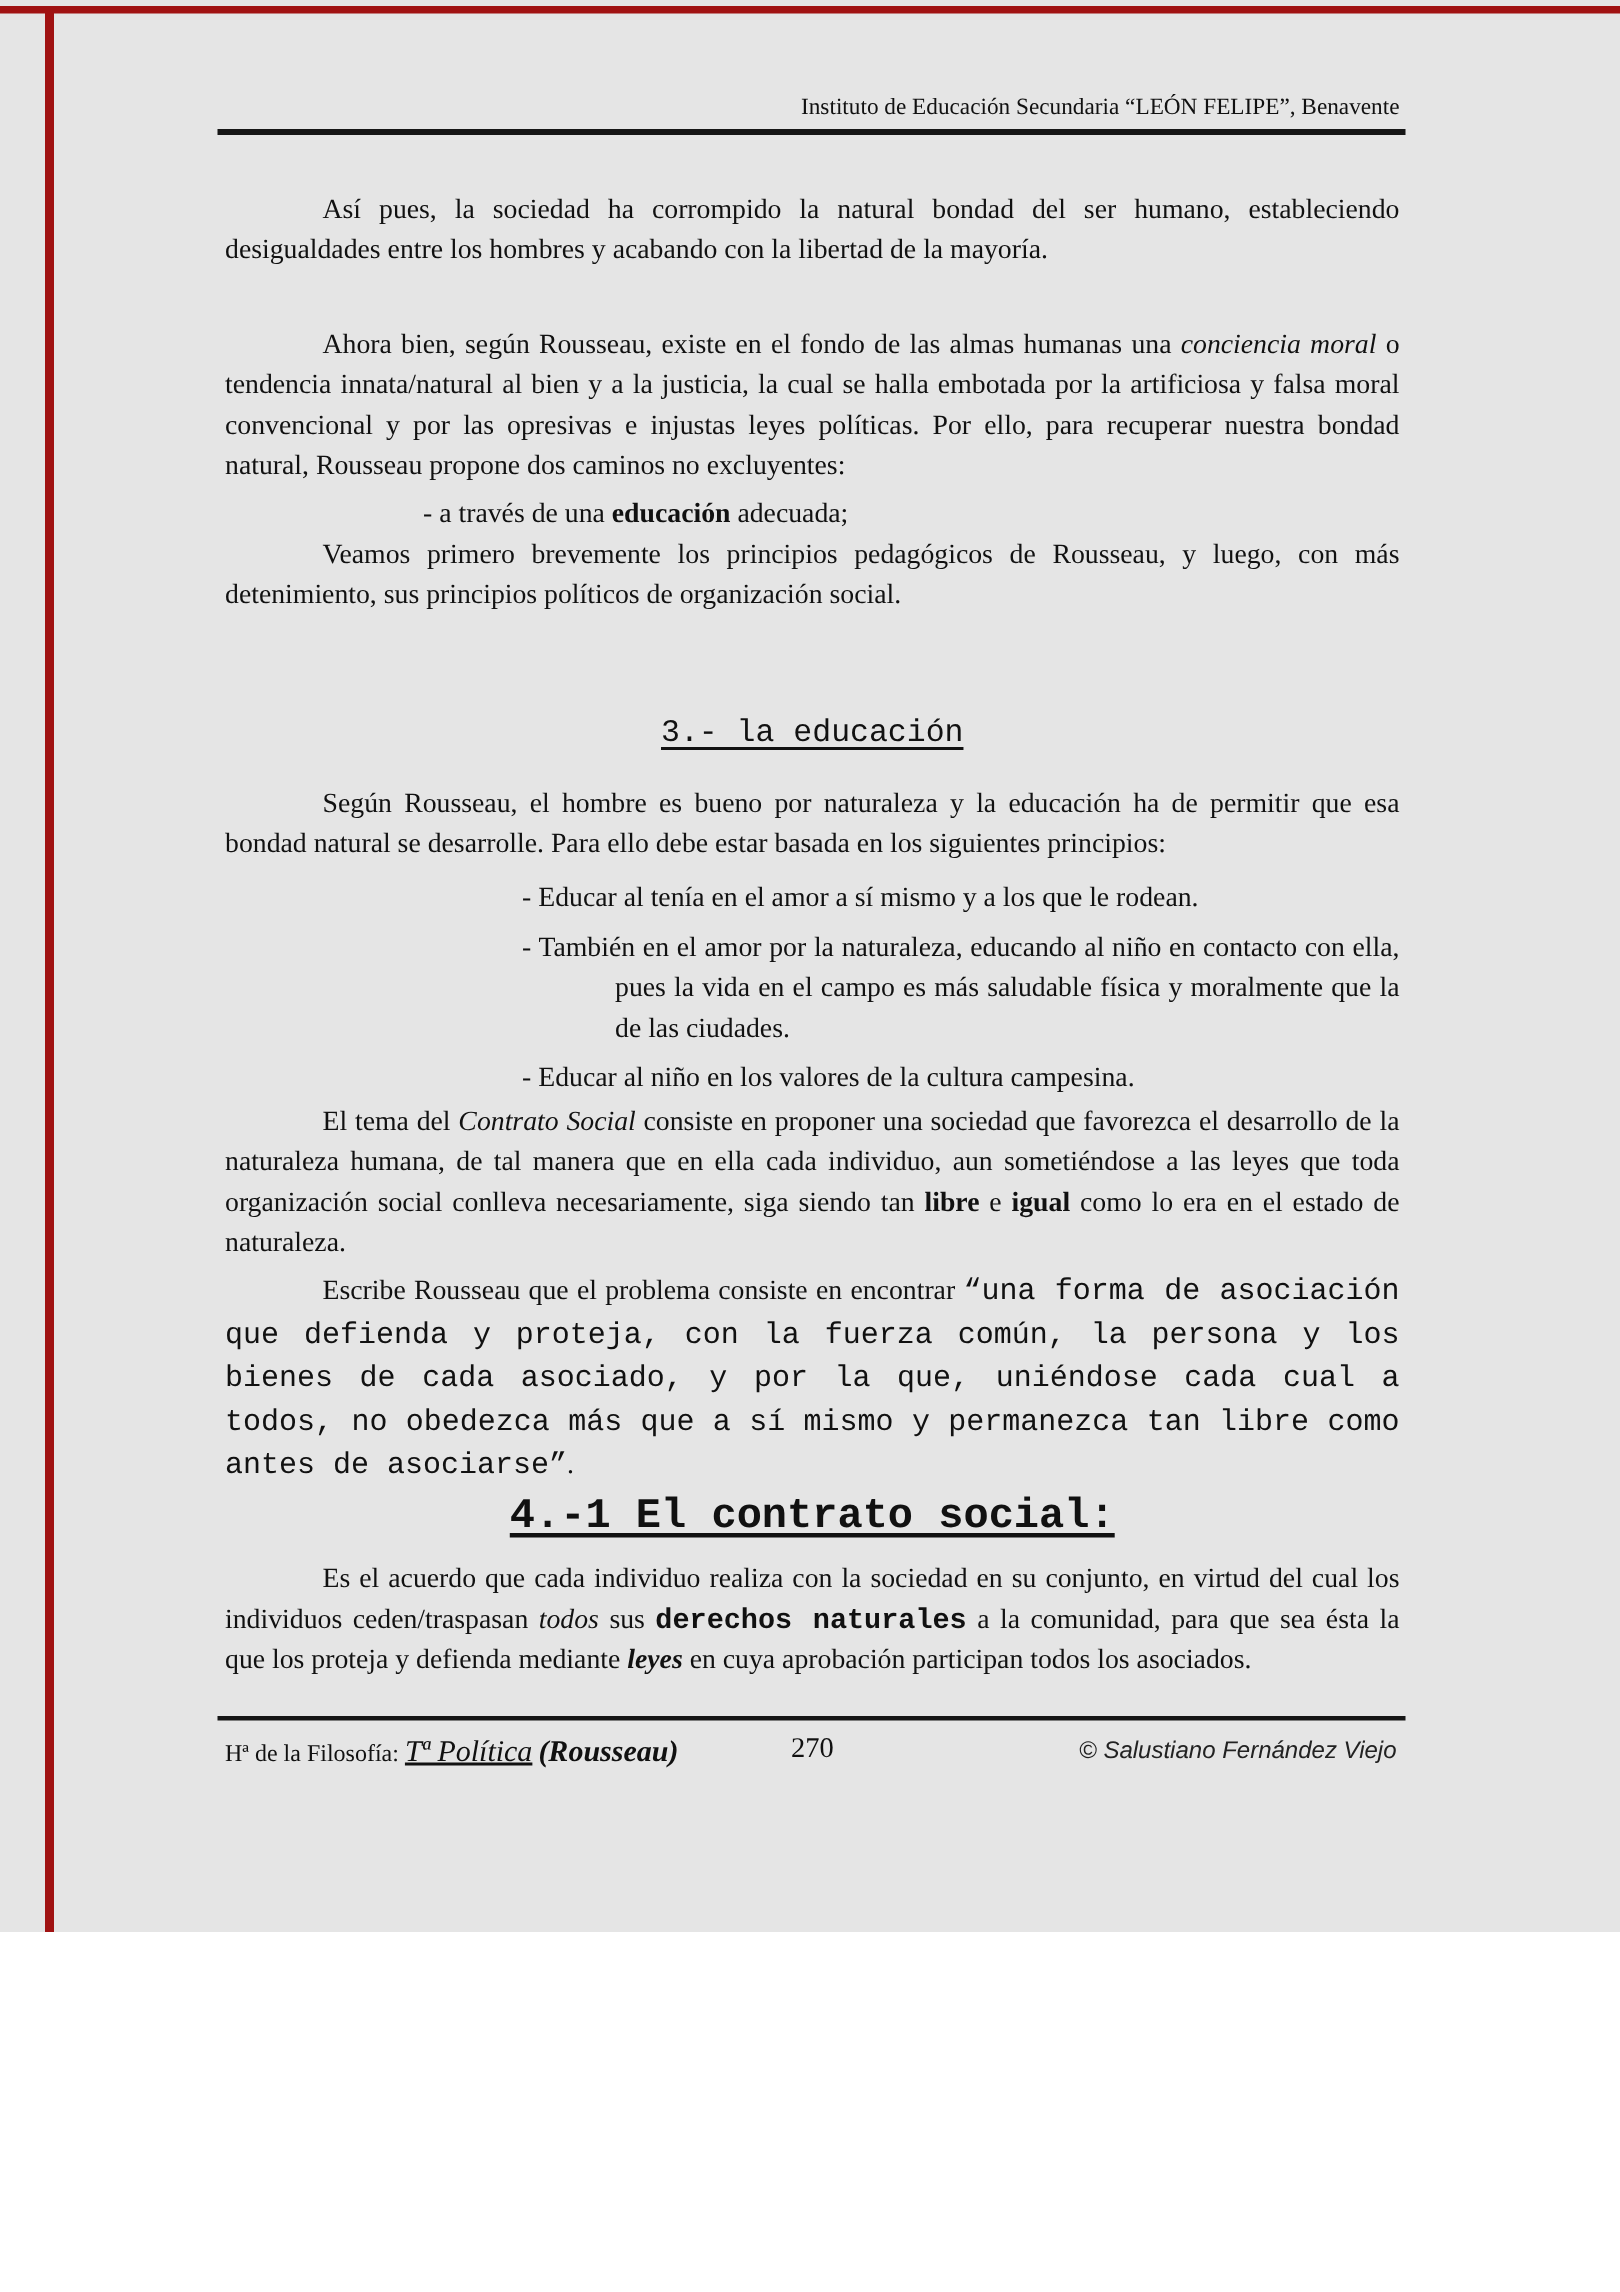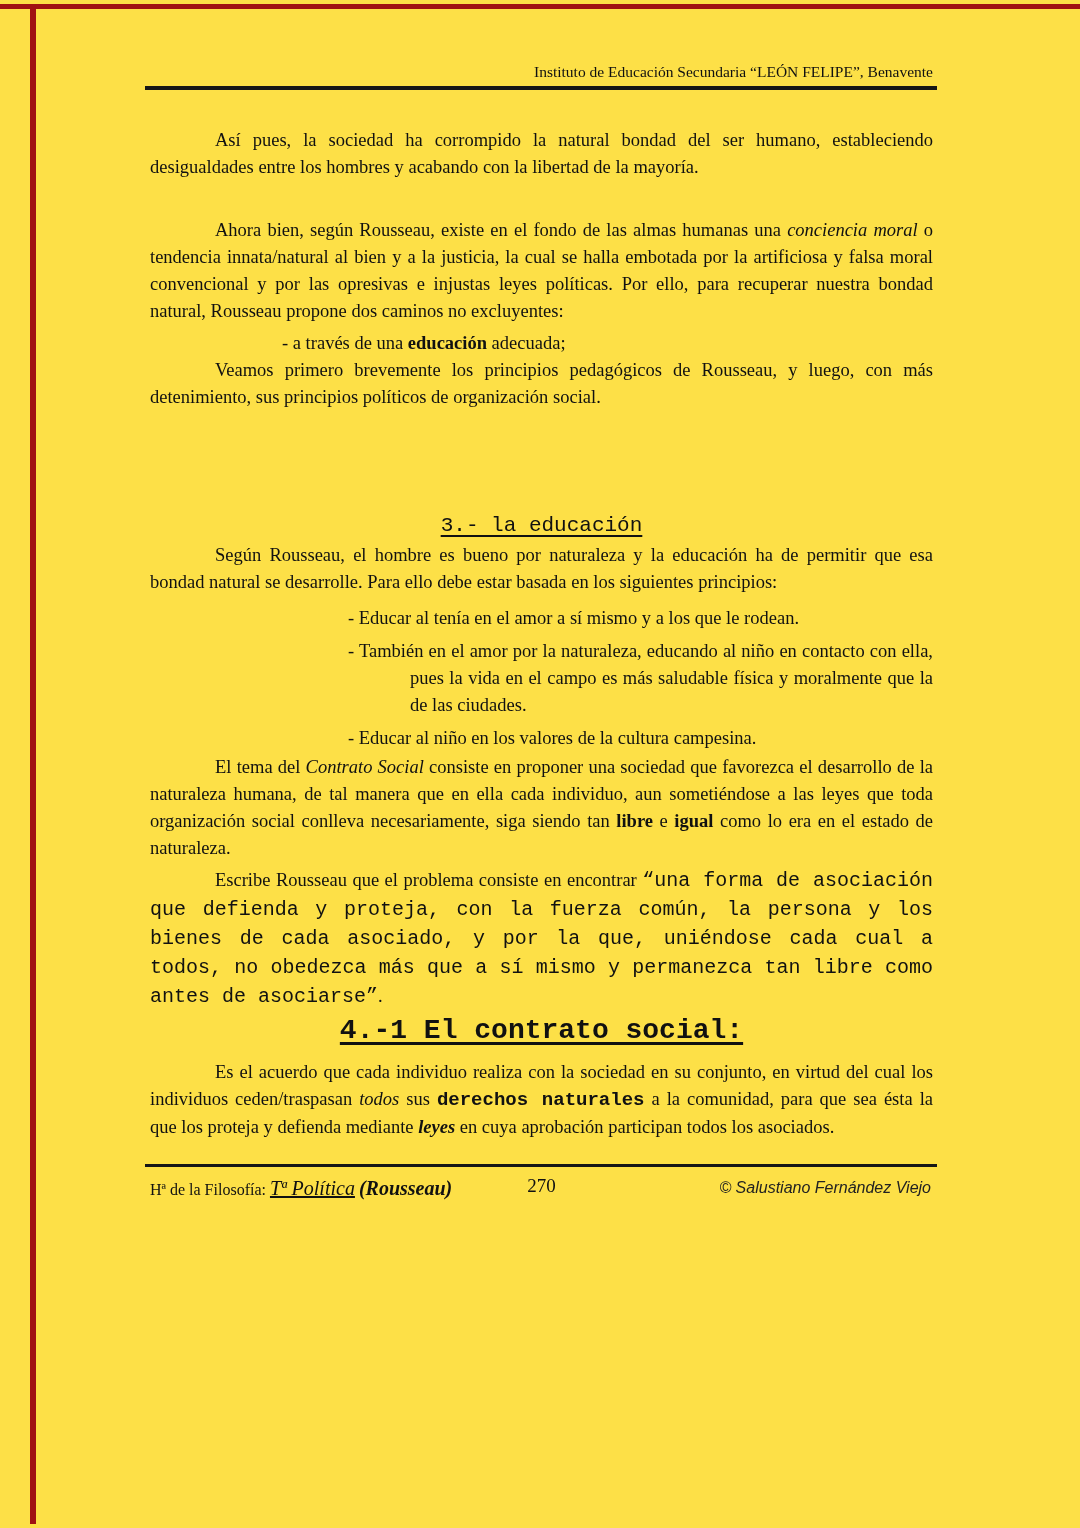--- a/index.html
+++ b/index.html
@@ -1,19 +1,19 @@
 <!DOCTYPE html>
 <html lang="es"><head>
 <meta charset="utf-8">
 <style>
   html,body{margin:0;padding:0;background:#ffffff;}
   #page{
     position:relative;
-    width:1080px;height:1528px;
-    background:#fde047;
+    width:1080px;height:1288px;
+    background:#e5e5e5;
     color:#111111;
     font-family:"Liberation Serif","DejaVu Serif",serif;
     overflow:hidden;
   }
   
   .border-top{position:absolute;top:4px;left:0;width:1080px;height:5px;background:#a01212;}
   .border-left{position:absolute;top:4px;left:30px;width:6px;height:1520px;background:#a01212;}
 
   .content{position:absolute;left:150px;top:0;width:783px;}
 
@@ -33,21 +33,21 @@
   p{margin:0;}
   .para{
     text-align:justify;
     text-indent:65px;
     font-size:18.5px;
     line-height:27px;
   }
   .p1{margin-top:37px;}
   .p2{margin-top:36px;}
   .p3{margin-top:0px;}
-  .p4{margin-top:3px;}
+  .p4{margin-top:20px;}
   .p5{margin-top:2px;}
   .p6{margin-top:4px;line-height:29px;}
   .p7{margin-top:10px;}
 
   .bullet{
     text-align:justify;
     font-size:18.5px;
     line-height:27px;
   }
   .bullet-a{padding-left:255px;text-indent:-123px;}
@@ -61,21 +61,21 @@
 
   .mono-heading{
     text-align:center;
     font-family:"Liberation Mono","DejaVu Sans Mono",monospace;
     font-size:21px;
     line-height:26px;
     font-weight:normal;
     margin:0;
   }
   .mono-heading span{text-decoration:underline;text-decoration-thickness:2px;text-underline-offset:4px;}
-  .h-educacion{margin-top:102px;}
+  .h-educacion{margin-top:66px;}
   .h-sociedad{margin-top:55px;line-height:28px;}
   .h-contrato{
     margin-top:2px;
     font-size:28px;
     line-height:36px;
     font-weight:bold;
   }
   .h-contrato span{text-decoration-thickness:3px;}
 
   

